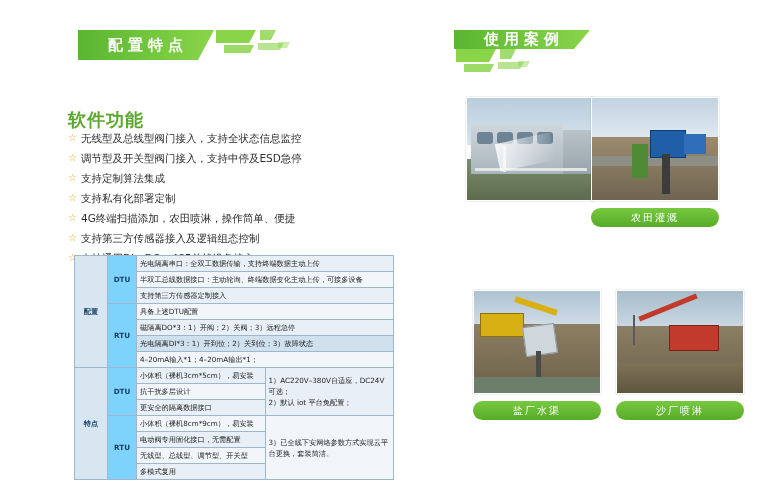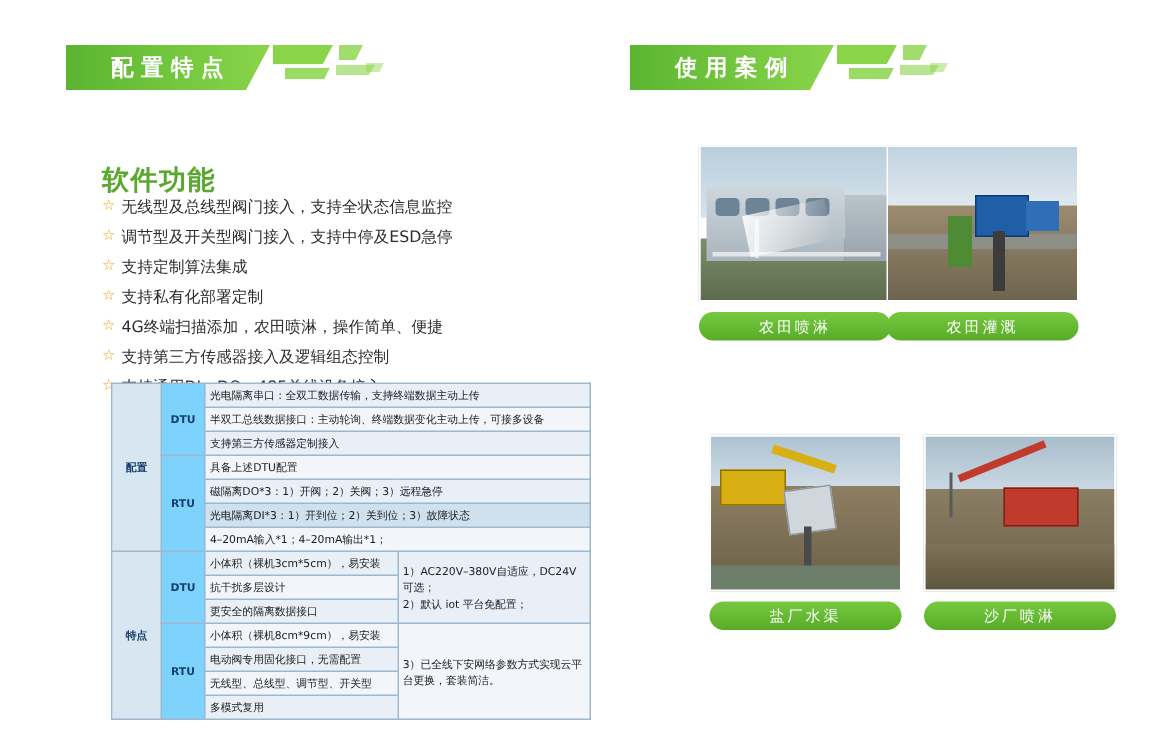--- a/index.html
+++ b/index.html
@@ -14,20 +14,21 @@
     overflow: hidden;
     position: relative;
   }
 
   
   .banner {
     position: absolute;
     height: 30px;
     display: flex;
     align-items: stretch;
+    margin-left: 34px;
   }
   .banner-main {
     background: linear-gradient(90deg, #5bb531 0%, #76c93f 60%, #8ad44a 100%);
     display: flex;
     align-items: center;
     justify-content: center;
     position: relative;
     padding: 0 26px 0 30px;
     clip-path: polygon(0 0, 100% 0, calc(100% - 16px) 100%, 0 100%);
   }
@@ -46,21 +47,21 @@
     position: absolute;
     background: #8ad44a;
   }
   .tail1 { left: 2px;  top: 0;   width: 40px; height: 13px; clip-path: polygon(0 0, 100% 0, calc(100% - 7px) 100%, 0 100%); }
   .tail2 { left: 10px; top: 15px;width: 30px; height: 8px;  opacity: .85; clip-path: polygon(0 0, 100% 0, calc(100% - 4px) 100%, 0 100%); }
   .tail3 { left: 46px; top: 0;   width: 16px; height: 10px; opacity: .8;  clip-path: polygon(0 0, 100% 0, calc(100% - 5px) 100%, 0 100%); }
   .tail4 { left: 44px; top: 13px;width: 26px; height: 7px;  opacity: .6;  clip-path: polygon(0 0, 100% 0, calc(100% - 4px) 100%, 0 100%); }
   .tail5 { left: 64px; top: 12px;width: 12px; height: 6px;  opacity: .45; clip-path: polygon(0 0, 100% 0, calc(100% - 3px) 100%, 0 100%); }
 
   .banner-left  { left: 44px; top: 30px; }
-  .banner-right { left: 420px; top: 30px; }
+  .banner-right { left: 420px; top: 30px; flex-direction: column; }
 
   
   .feature-head {
     position: absolute;
     left: 68px;
     top: 108px;
     color: #5ba82e;
     font-size: 18px;
     font-weight: bold;
     letter-spacing: 1px;
@@ -310,21 +311,20 @@
     <div class="bldg"></div>
     <div class="bldg2"></div>
     <div class="win blob" style="left:10px;top:34px;width:16px;height:12px;"></div>
     <div class="win blob" style="left:30px;top:34px;width:16px;height:12px;"></div>
     <div class="win blob" style="left:50px;top:34px;width:16px;height:12px;"></div>
     <div class="win blob" style="left:70px;top:34px;width:16px;height:12px;"></div>
     <div class="pipe" style="left:8px;top:70px;width:112px;height:3px;"></div>
     <div class="pipe" style="left:36px;top:48px;width:3px;height:26px;"></div>
     <div class="spray"></div>
   </div>
-  <div class="caption">农田喷淋</div>
 </div>
 
 <div class="photo-card pc2">
   <div class="photo s2">
     <div class="sky"></div>
     <div class="ground"></div>
     <div class="road"></div>
     <div class="grn"></div>
     <div class="box"></div>
     <div class="box2"></div>

